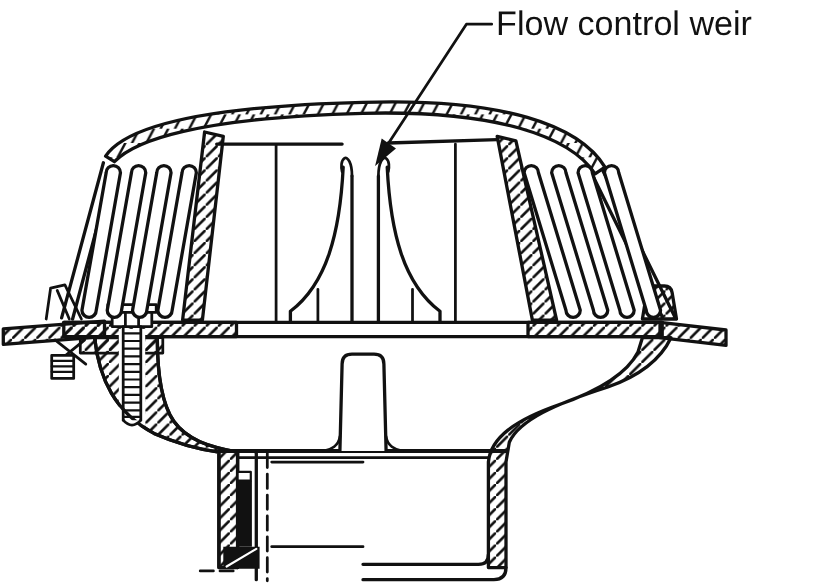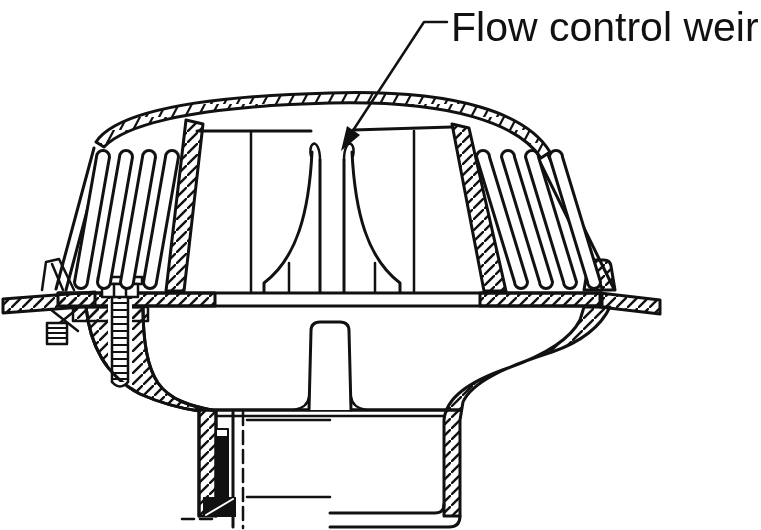--- a/index.html
+++ b/index.html
@@ -6,21 +6,21 @@
   .stage{
     position:relative;
     width:761px;height:530px;
     background:#ffffff;
     font-family:"Liberation Sans", sans-serif;
     overflow:hidden;
   }
   .figure-label{
     position:absolute;
     left:451px;top:4px;
-    font-size:41px;
+    font-size:31px;
     color:#111;
     white-space:nowrap;
     letter-spacing:0px;
   }
   svg{position:absolute;left:0;top:0;}
 </style>
 </head>
 <body>
 
 <div class="stage">

